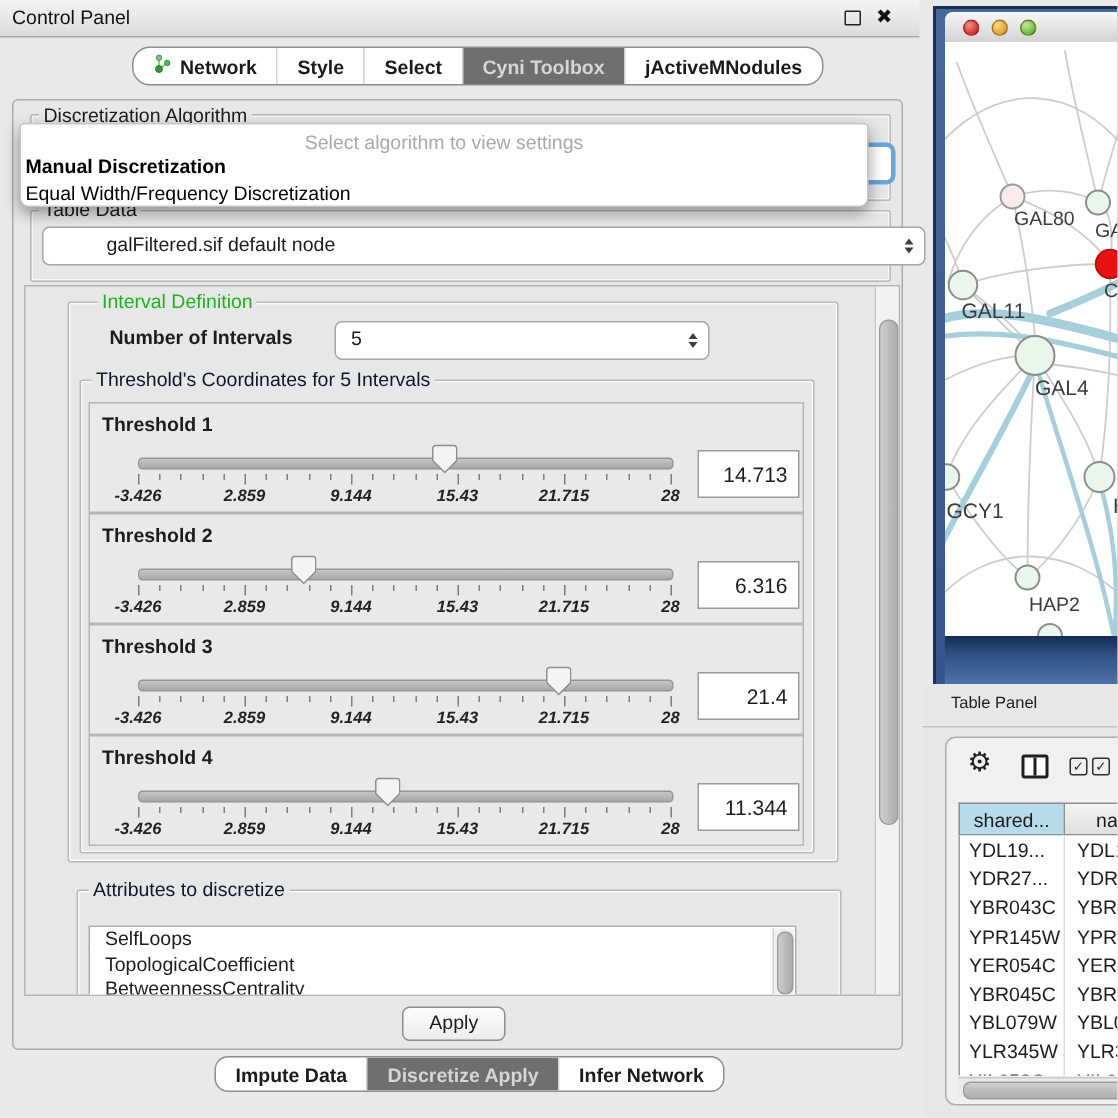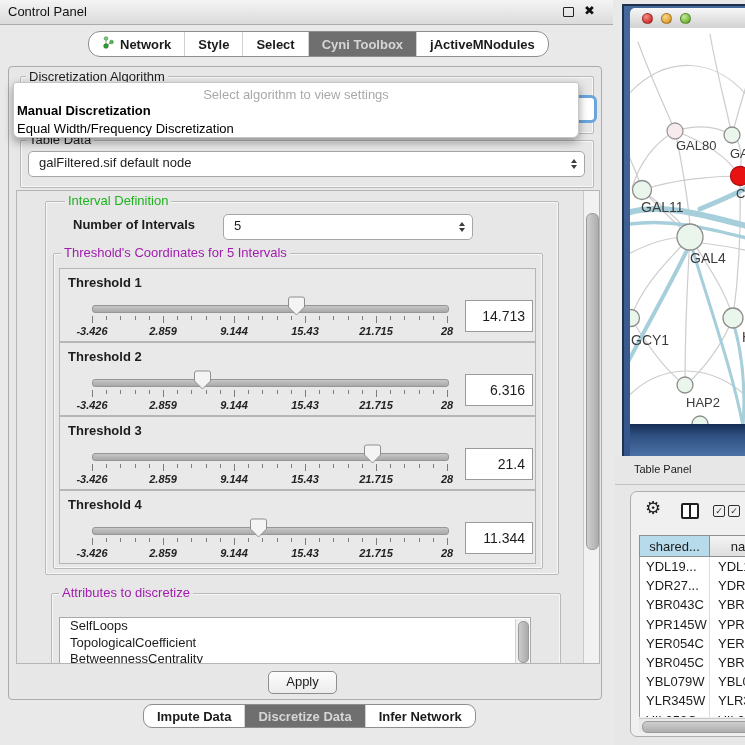--- a/index.html
+++ b/index.html
@@ -19,21 +19,21 @@
   .segbar .seg:first-child{border-left:none;}
   .segbar .seg.sel{background:#6F6F6F;color:#D6D6D6;}
   #top-tabs{left:88px;top:31px;}
   #bottom-tabs{left:143px;top:704px;border-radius:9px;height:22px;}
   
   .outer-panel{position:absolute;left:8px;top:66px;width:592px;height:632px;
     background:#E7E7E7;border:1.5px solid #ABABAB;border-radius:4px;}
   .groupbox{position:absolute;border:1px solid #B9B9B9;box-shadow:inset 0 0 0 1px rgba(255,255,255,.65);border-radius:2px;}
   .grouptitle{position:absolute;background:#E7E7E7;padding:0 3px;font-size:13px;z-index:3;line-height:14px;}
   .gt-green{color:#1FB21F;}
-  .gt-blue{color:#a21caf;}
+  .gt-blue{color:#0f172a;}
   
   .combo{position:absolute;background:#fff;border:1px solid #A6A6A6;border-radius:5px;
     box-shadow:inset 0 1px 0 #fff;line-height:22px;font-size:13px;}
   .combo .cv{padding-left:10px;display:block;overflow:hidden;white-space:nowrap;}
   .stepper{position:absolute;right:7px;top:50%;transform:translateY(-50%);display:flex;flex-direction:column;gap:2px;}
   .stepper i{display:block;width:0;height:0;border-left:3.5px solid transparent;border-right:3.5px solid transparent;}
   .stepper .up{border-bottom:4.5px solid #3d3d3d;}
   .stepper .dn{border-top:4.5px solid #3d3d3d;}
   .focus-stub{position:absolute;left:572px;top:95px;width:19px;height:22px;background:#fff;
     border:3px solid #6BA5DB;border-radius:6px;z-index:4;}
@@ -155,21 +155,21 @@
   <div class="popup">
     <span class="hint">Select algorithm to view settings</span>
     <div id="popup-options">
         <div class="opt b">Manual Discretization</div>
         <div class="opt">Equal Width/Frequency Discretization</div>
       </div>
   </div>
 
   <div class="groupbox" style="left:20px;top:140px;width:572px;height:46px;"></div>
   <div class="grouptitle" style="left:26px;top:133px;">Table Data</div>
-  <div class="combo" style="left:28px;top:151px;width:555px;height:24px;">
+  <div class="combo" style="left:28px;top:151px;width:555px;height:24px;padding-left:32px;">
     <span class="cv">galFiltered.sif default node</span>
     <span class="stepper">
         <i class="up"></i>
         <i class="dn"></i>
       </span>
   </div>
 
   <div class="viewport">
 
     <div class="groupbox" style="left:28px;top:10px;width:512px;height:372px;background:transparent;"></div>
@@ -368,21 +368,21 @@
     </div>
   </div>
 
   <div class="apply-btn">Apply</div>
 
   <div class="segbar" id="bottom-tabs">
       <div class="seg">
         <span>Impute Data</span>
       </div>
       <div class="seg sel">
-        <span>Discretize Data</span>
+        <span>Discretize Apply</span>
       </div>
       <div class="seg">
         <span>Infer Network</span>
       </div>
     </div>
 
   <div class="net-window">
     <div class="net-titlebar">
       <span class="tl red"></span>
       <span class="tl yel"></span>

